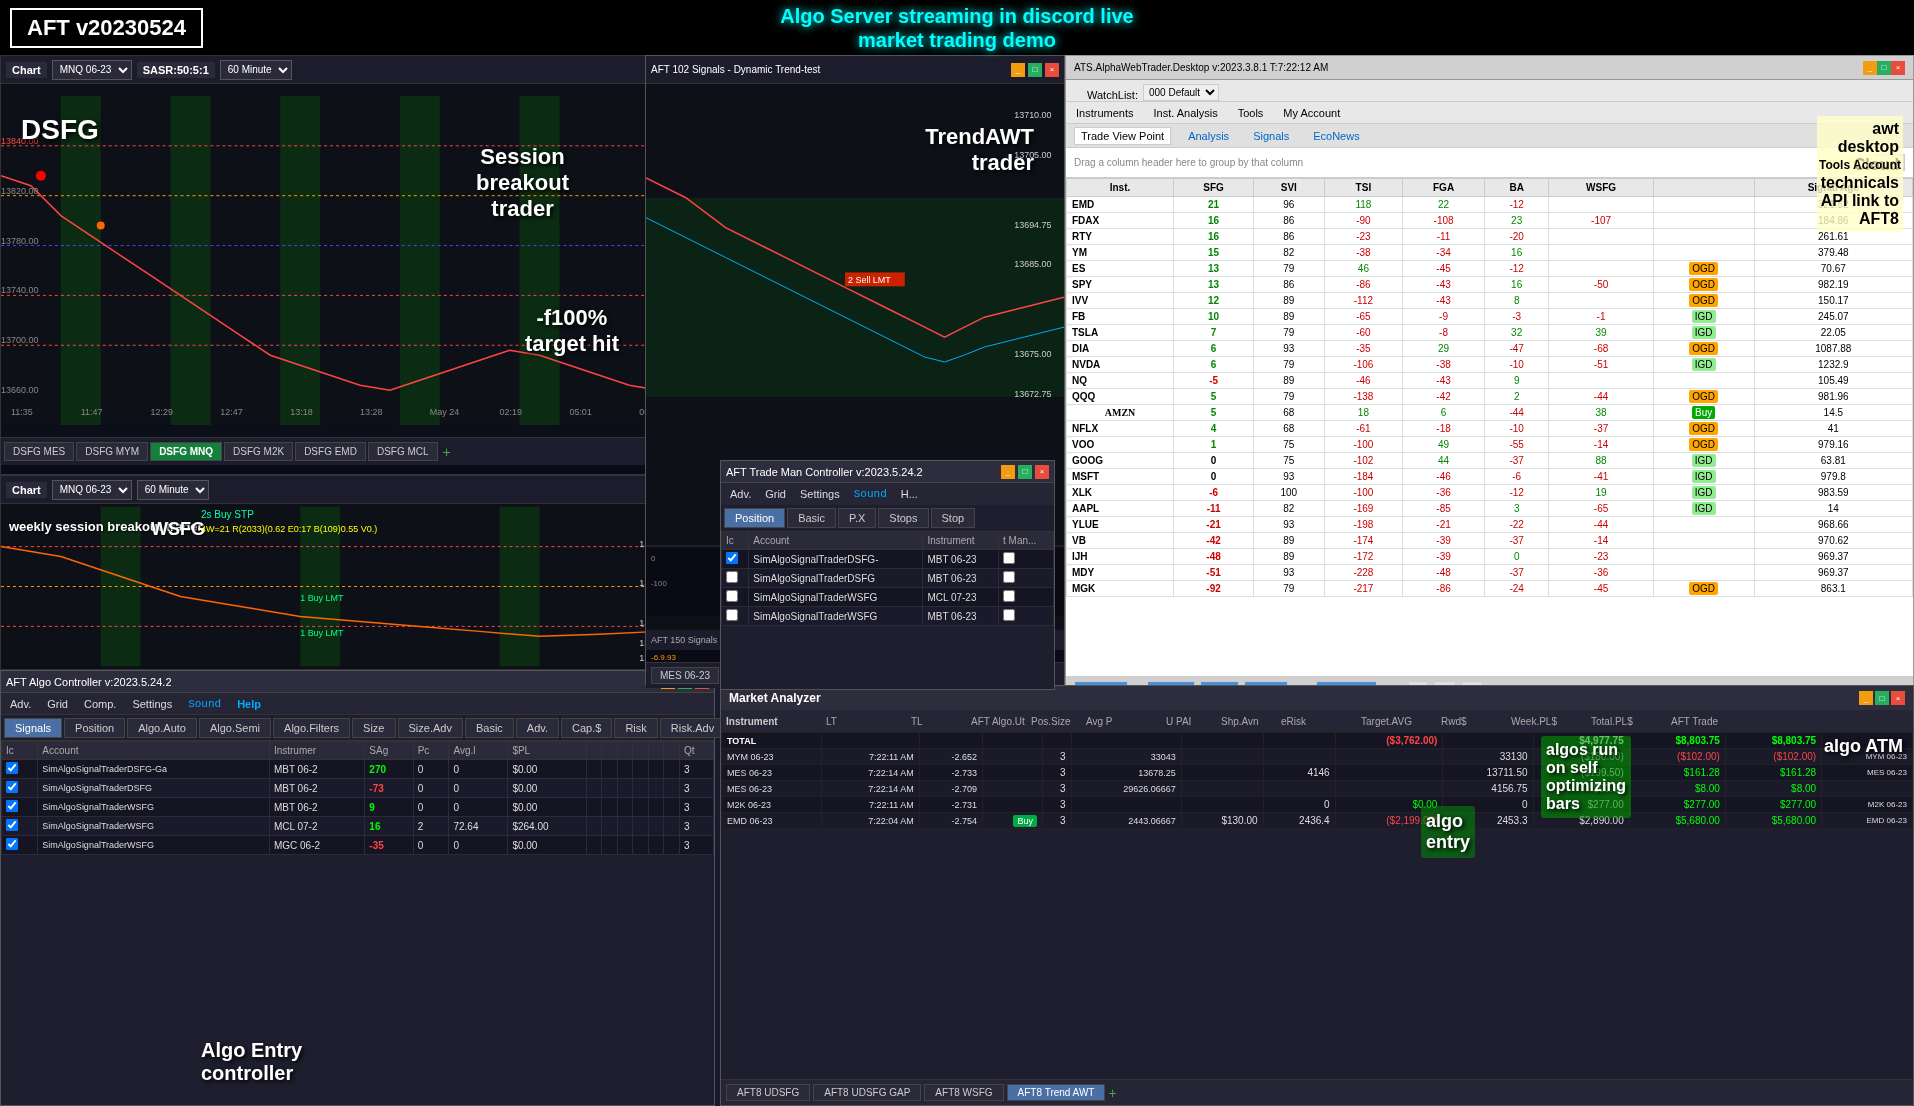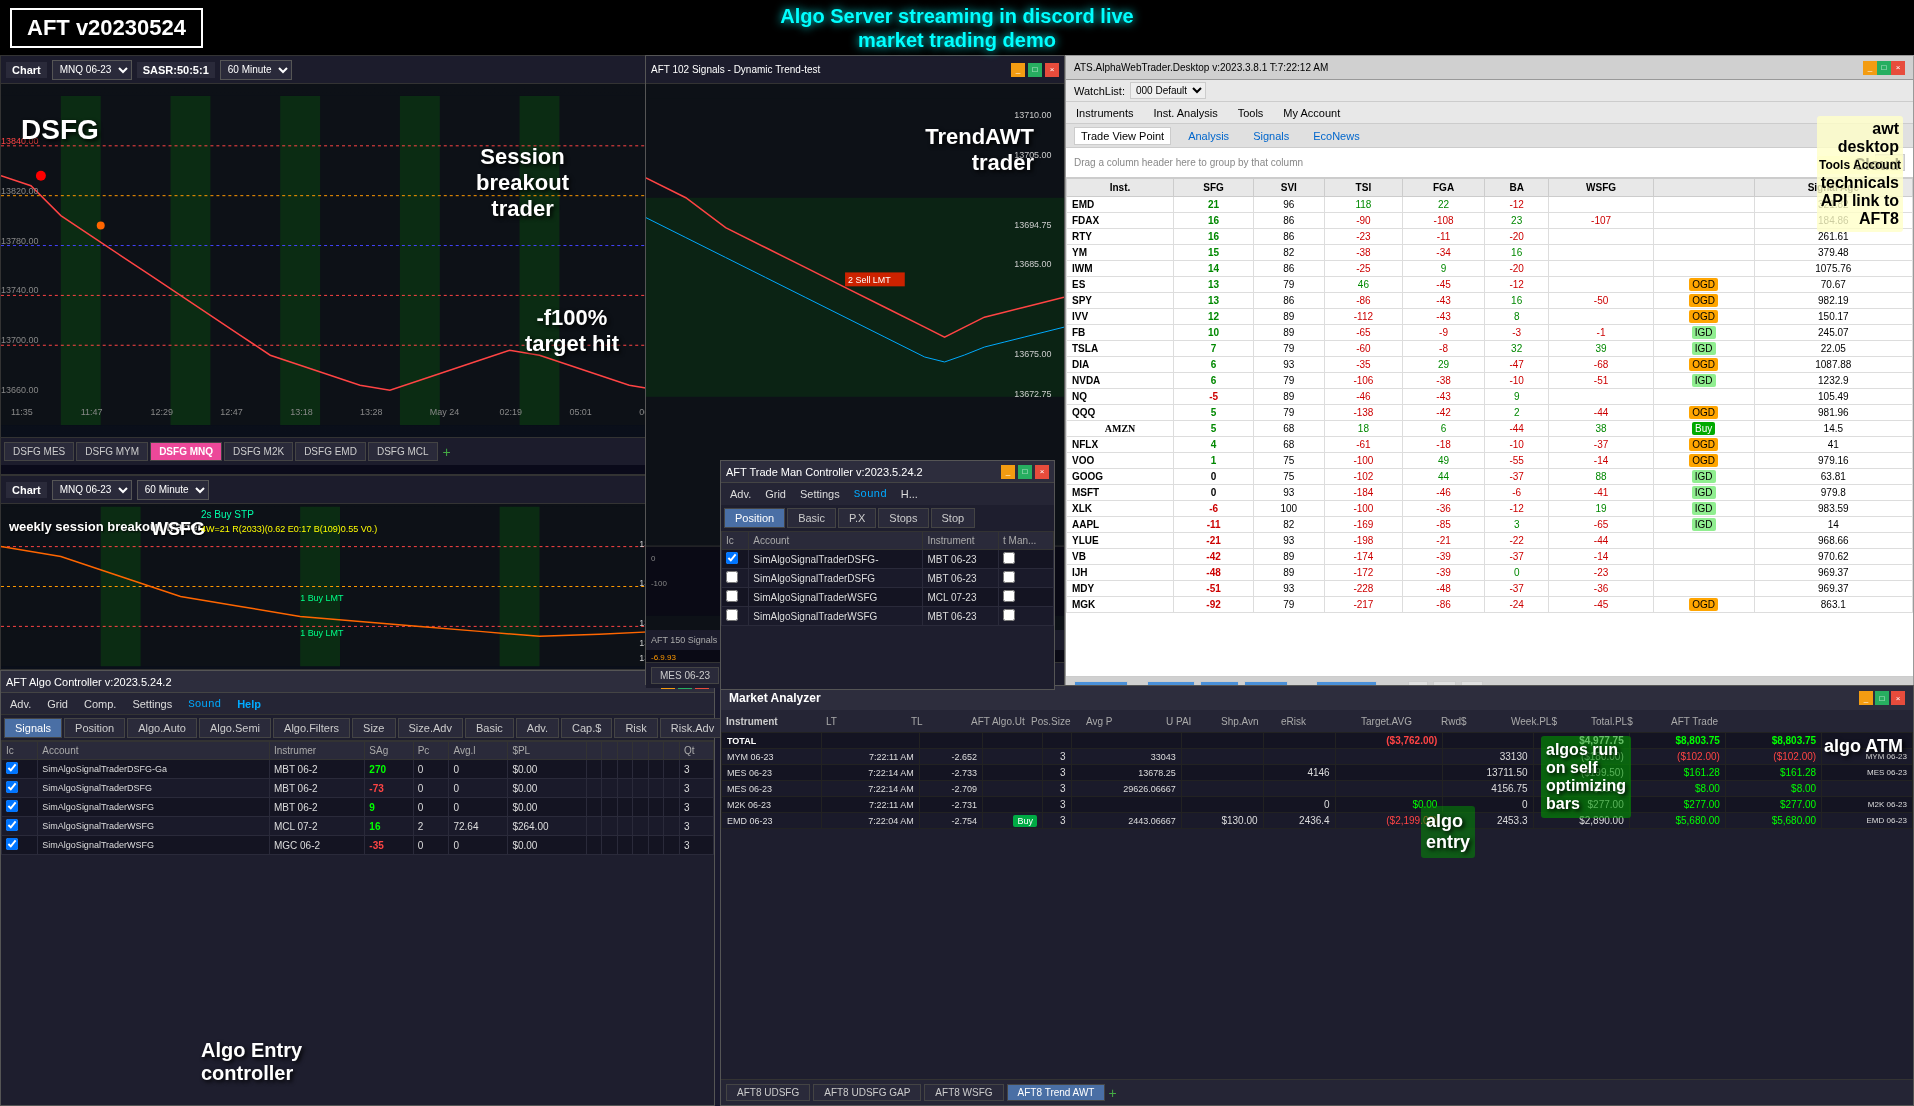--- a/index.html
+++ b/index.html
@@ -125,21 +125,21 @@
     }
     .chart-tab {
       padding: 3px 8px;
       font-size: 10px;
       color: #ccc;
       cursor: pointer;
       border: 1px solid #444;
       background: #2a2a3a;
     }
     .chart-tab.active {
-      background: #ec4899;
+      background: #15803d;
       color: #fff;
       font-weight: bold;
     }
 
     
     .main-chart-bottomleft {
       position: absolute;
       top: 475px; left: 0;
       width: 720px;
       height: 195px;
@@ -873,21 +873,21 @@
   </div>
 </div>
 
 <div class="awt-desktop">
   <div class="awt-titlebar">
     <span style="flex:1;font-size:10px;">ATS.AlphaWebTrader.Desktop v:2023.3.8.1 T:7:22:12 AM</span>
     <button class="win-btn min">_</button>
     <button class="win-btn max">□</button>
     <button class="win-btn close">×</button>
   </div>
-  <div style="height:22px;background:#e8e8e8;display:flex;align-items:center;padding:0 8px;gap:5px;border-bottom:1px solid #ccc;">
+  <div style="height:22px;background:#e8e8e8;display:flex;align-items:flex-end;padding:0 21px;gap:5px;border-bottom:1px solid #ccc;">
     <span style="font-size:11px;color:#000;">WatchList:</span>
     <select style="border:1px solid #ccc;font-size:10px;padding:1px;">
       <option>000 Default</option>
     </select>
   </div>
   <div class="awt-menu-bar">
     <span style="cursor:pointer;">Instruments</span>
     <span style="cursor:pointer;">Inst. Analysis</span>
     <span style="cursor:pointer;">Tools</span>
     <span style="cursor:pointer;">My Account</span>
@@ -956,31 +956,20 @@
       <td style="color:#008800;font-weight:bold;">15</td>
       <td>82</td>
       <td style="color:#cc0000">-38</td>
       <td style="color:#cc0000">-34</td>
       <td style="color:#008800">16</td>
       <td style="color:#008800"></td>
       <td></td>
       <td>379.48</td>
     </tr>
           <tr>
-      <td style="text-align:left;font-weight:bold;">IWM</td>
-      <td style="color:#008800;font-weight:bold;">14</td>
-      <td>86</td>
-      <td style="color:#cc0000">-25</td>
-      <td style="color:#008800">9</td>
-      <td style="color:#cc0000">-20</td>
-      <td style="color:#008800"></td>
-      <td></td>
-      <td>1075.76</td>
-    </tr>
-          <tr>
       <td style="text-align:left;font-weight:bold;">ES</td>
       <td style="color:#008800;font-weight:bold;">13</td>
       <td>79</td>
       <td style="color:#008800">46</td>
       <td style="color:#cc0000">-45</td>
       <td style="color:#cc0000">-12</td>
       <td style="color:#008800"></td>
       <td><span class="ogd">OGD</span></td>
       <td>70.67</td>
     </tr>

